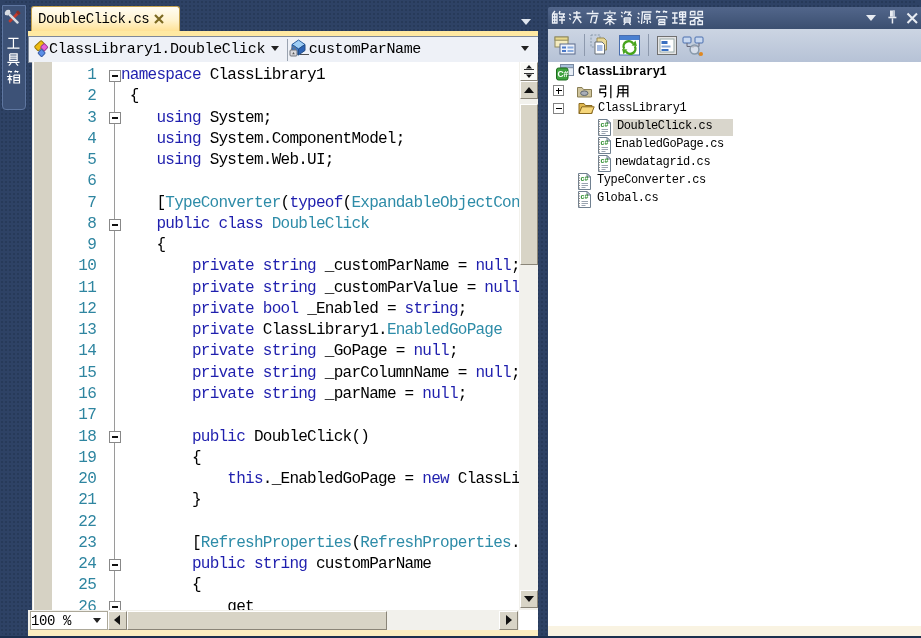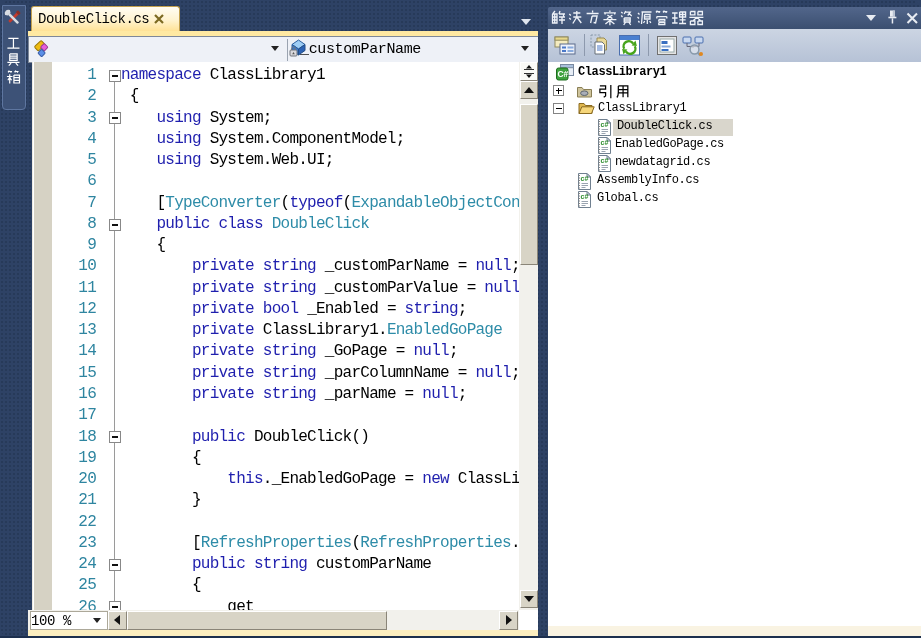--- a/index.html
+++ b/index.html
@@ -61,20 +61,21 @@
     </div>
 <svg class="abs" width="12" height="12" style="left:153px;top:13px" viewBox="0 0 12 12">
       <path d="M2 2 L10 10 M10 2 L2 10" stroke="#7c6a22" stroke-width="2.2" fill="none"></path>
     </svg>
 <div class="abs" id="strip"></div>
 <div class="abs tri" style="left:521px;top:19px;border-left:5.5px solid rgba(0,0,0,0);border-right:5.5px solid rgba(0,0,0,0);border-top:6px solid #dfe5ee"></div>
 
 <div class="abs" id="navbar">
       <div class="sep"></div>
     </div>
+<div class="abs combotxt" style="left:49px;top:41px">ClassLibrary1.DoubleClick</div>
 <div class="abs combotxt" style="left:300px;top:41px">_customParName</div>
 <div class="abs cdown" style="left:271px;top:46px"></div>
 <div class="abs cdown" style="left:521px;top:46px"></div>
 
 <div class="abs" id="codearea">
 <div id="margin"></div>
 <div id="foldline"></div>
 <pre id="lnums">1
 2
 3
@@ -169,21 +170,21 @@
  <div id="rcream"></div>
 </div>
 <div class="abs" id="botline"></div>
 
 <div class="abs hl"></div>
 <div class="trow" style="left:578px;top:65px;font-weight:bold">ClassLibrary1</div>
 <div class="trow" style="left:598px;top:101px">ClassLibrary1</div>
 <div class="trow" style="left:617px;top:119px">DoubleClick.cs</div>
 <div class="trow" style="left:615px;top:137px">EnabledGoPage.cs</div>
 <div class="trow" style="left:615px;top:155px">newdatagrid.cs</div>
-<div class="trow" style="left:597px;top:173px">AssemblyInfo.cs</div>
+<div class="trow" style="left:597px;top:173px">TypeConverter.cs</div>
 <div class="trow" style="left:597px;top:191px">Global.cs</div>
 <div class="exp plus" style="left:553px;top:85px">
       <i></i>
       <b></b>
     </div>
 <div class="exp" style="left:553px;top:103px">
       <i></i>
     </div>
 
 <svg width="0" height="0" style="position:absolute">

